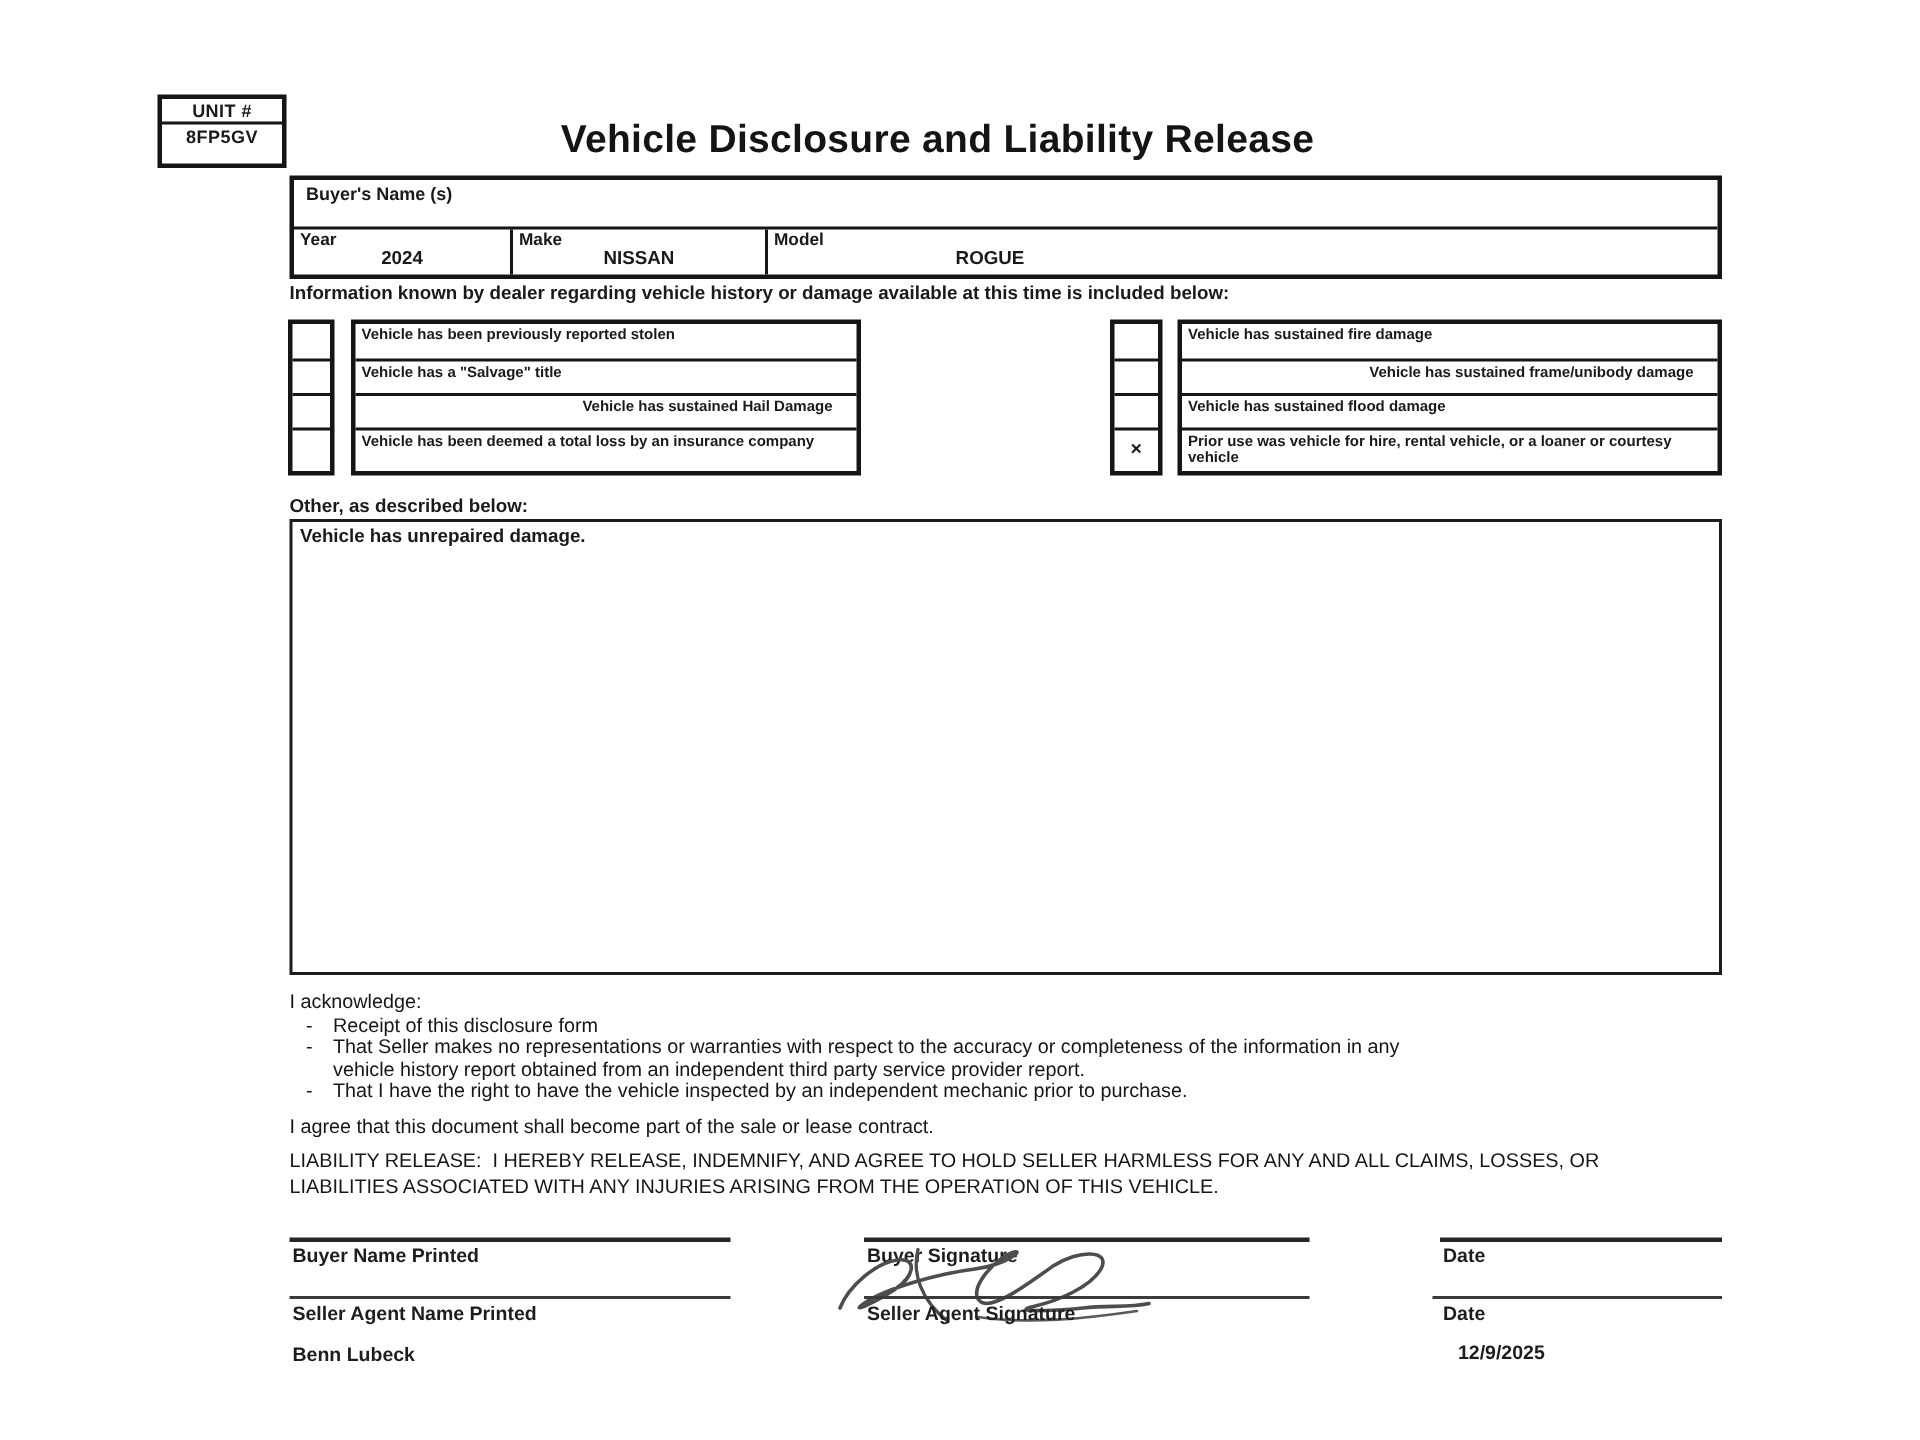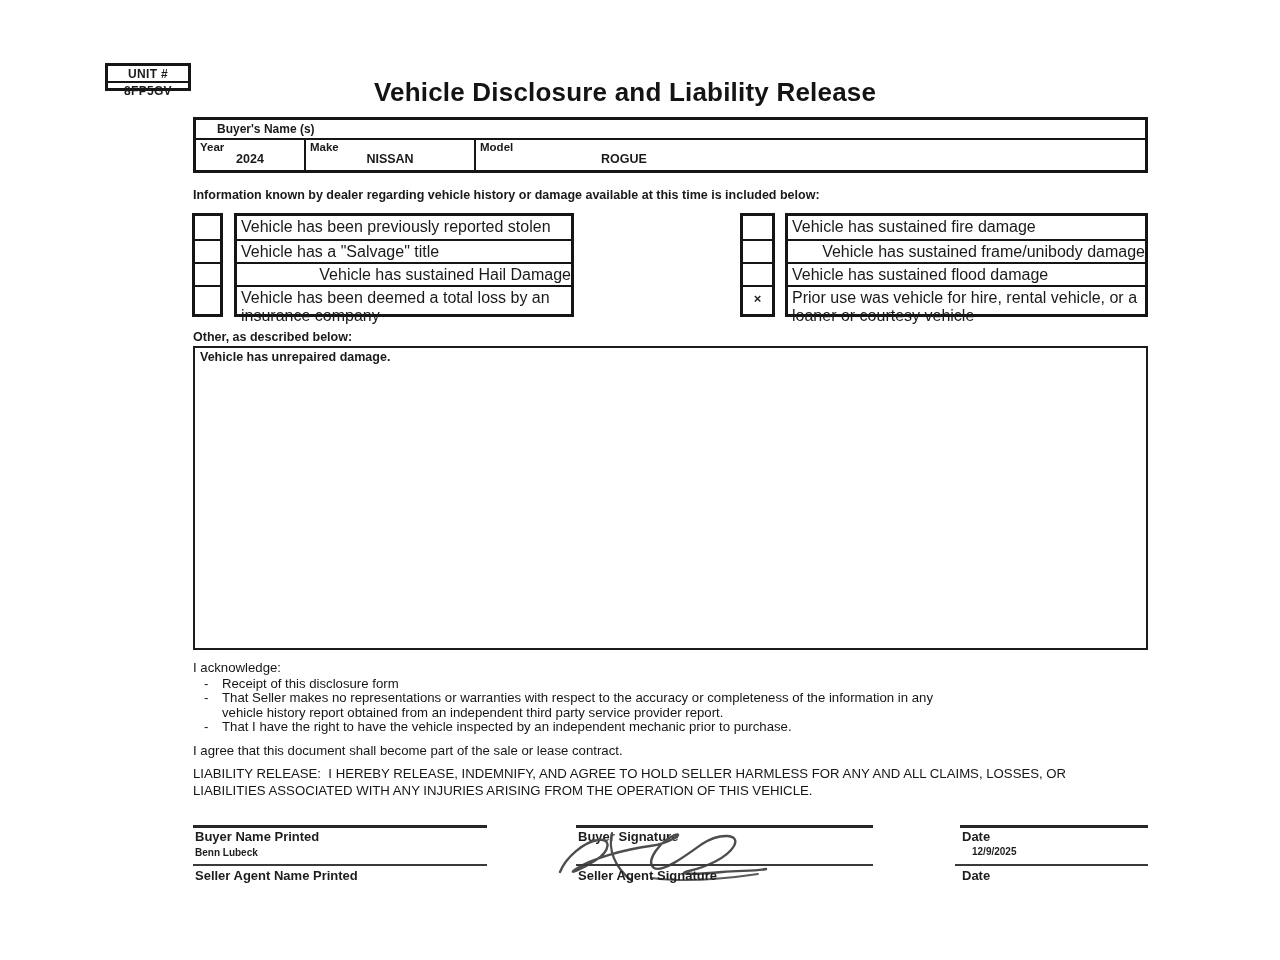--- a/index.html
+++ b/index.html
@@ -5,48 +5,48 @@
   * { margin:0; padding:0; box-sizing:border-box; }
   html,body { background:#ffffff; }
   body { font-family:"Liberation Sans", sans-serif; color:#1a1a1a; }
   .page {
     position:relative; width:1280px; height:960px; background:#ffffff;
     overflow:hidden;
   }
   .abs { position:absolute; }
 
   
-  .unit-box { left:105px; top:63px; width:86px; height:28px; border:3px solid #151515; }
+  .unit-box { left:105px; top:63px; width:86px; height:49px; border:3px solid #151515; }
   .unit-box .cell { height:17px; text-align:center; font-size:12px; font-weight:bold; line-height:17px; letter-spacing:.3px; }
   .unit-box .cell.top { border-bottom:2px solid #151515; }
 
   
   .doc-title { left:0; top:77px; width:1250px; text-align:center;
     font-size:26px; font-weight:bold; letter-spacing:.2px; color:#141414; }
 
   
   .veh-table { left:193px; top:117px; width:955px; border:3px solid #151515; }
-  .buyer-row { height:20px; border-bottom:2px solid #151515; font-size:12px; font-weight:bold; padding:2px 21px; }
+  .buyer-row { height:33px; border-bottom:2px solid #151515; font-size:12px; font-weight:bold; padding:2px 8px; }
   .field-row { display:flex; height:30px; }
   .field-cell { position:relative; padding:1px 4px; }
   .field-cell + .field-cell { border-left:2px solid #151515; }
-  .f-year { width:108px; } .f-make { width:170px; } .f-model { width:298px; } .f-vin { flex:1; }
+  .f-year { width:144px; } .f-make { width:170px; } .f-model { width:298px; } .f-vin { flex:1; }
   .f-label { font-size:11.5px; font-weight:bold; }
   .f-value { text-align:center; font-size:12.5px; font-weight:bold; margin-top:-1px; }
 
   
   .intro { left:193px; top:188px; font-size:12.5px; font-weight:bold; }
 
   
   .cb-col, .txt-col { border:3px solid #151515; top:213px; }
   .row { border-bottom:2px solid #151515; }
   .row:last-child { border-bottom:none; }
   .r1 { height:25px; } .r2 { height:23px; } .r3 { height:23px;text-align:right; } .r4 { height:27px; }
   .cb-cell { text-align:center; font-size:13px; font-weight:bold; line-height:23px; cursor:default; }
-  .txt-cell { font-size:16px; font-weight:normal; line-height:1.12; padding:2px 0 0 4px; }
+  .txt-cell { font-size:10px; font-weight:bold; line-height:1.12; padding:2px 16px 0 4px; }
   .cb-col.left  { left:192px; width:31px; }
   .txt-col.left { left:234px; width:340px; }
   .cb-col.right  { left:740px; width:35px; }
   .txt-col.right { left:785px; width:363px; }
 
   
   .other-label { left:193px; top:330px; font-size:12.5px; font-weight:bold; }
   .other-box { left:193px; top:346px; width:955px; height:304px; border:2px solid #1c1c1c; }
   .other-text { padding:2px 5px; font-size:12.5px; font-weight:bold; }
 
@@ -65,21 +65,21 @@
   .sig-line.thin { height:2px; background:#3a3a3a; }
   .l1a { left:193px; top:825px; width:294px; }
   .l1b { left:576px; top:825px; width:297px; }
   .l1c { left:960px; top:825px; width:188px; }
   .l2a { left:193px; top:864px; width:294px; }
   .l2b { left:576px; top:864px; width:297px; }
   .l2c { left:955px; top:864px; width:193px; }
   .sig-label { font-size:13px; font-weight:bold; color:#1d1d1d; }
   .t1a { left:195px; top:829px; } .t1b { left:578px; top:829px; } .t1c { left:962px; top:829px; }
   .t2a { left:195px; top:868px; } .t2b { left:578px; top:868px; } .t2c { left:962px; top:868px; }
-  .sig-value { font-size:10px; font-weight:bold; color:#1d1d1d; }
+  .sig-value { font-size:13px; font-weight:bold; color:#1d1d1d;margin-top:48px; }
   .v2a { left:195px; top:847px; } .v2c { left:972px; top:846px; }
   .sig-svg { left:556px; top:827px; }
 </style>
 </head>
 <body>
 
 <div class="page">
 
   <div class="abs unit-box">
     <div class="cell top">UNIT #</div>

